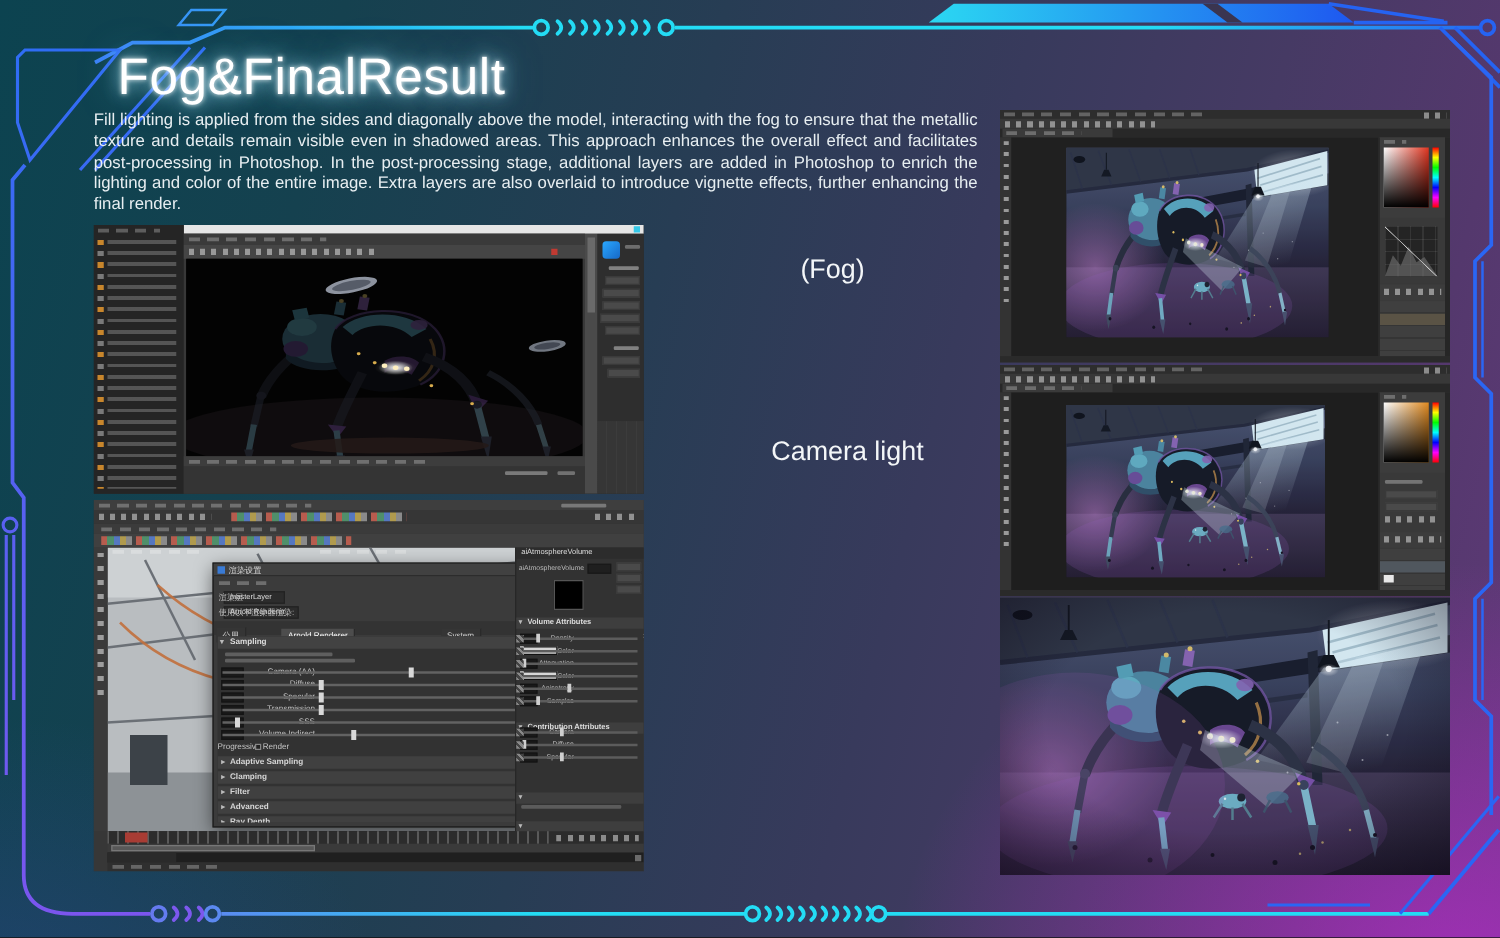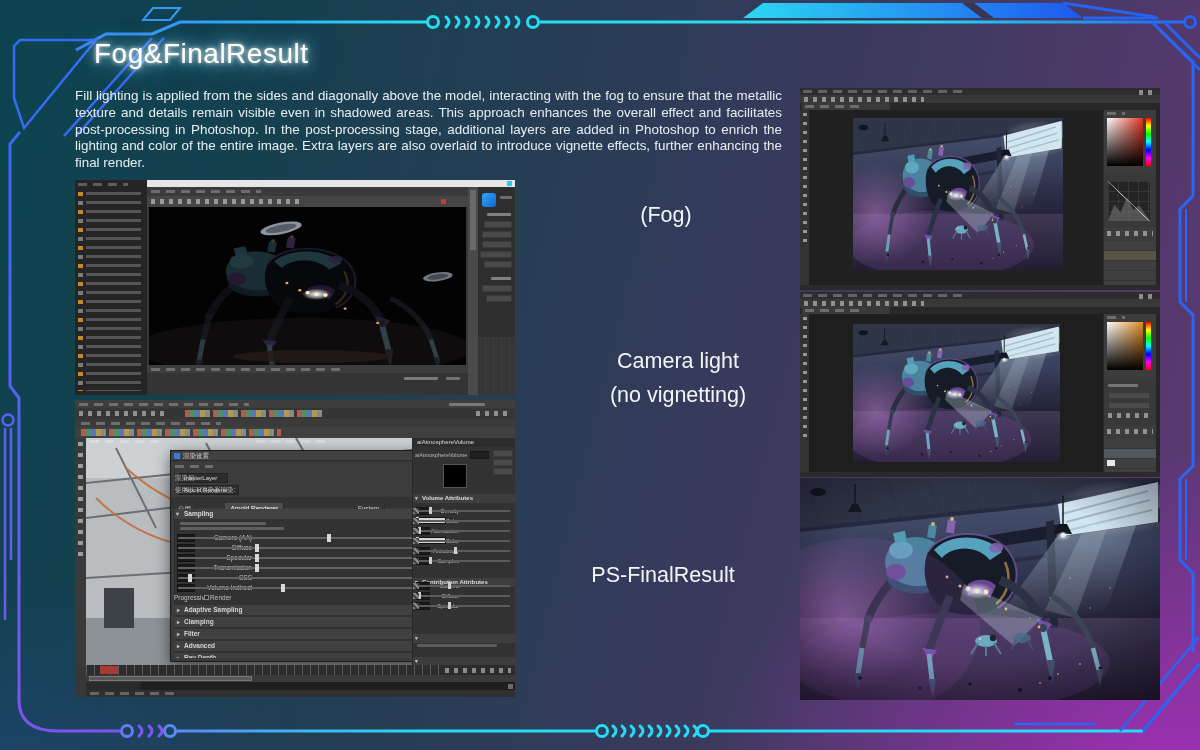--- a/index.html
+++ b/index.html
@@ -7,21 +7,21 @@
     font-family:"Liberation Sans",sans-serif;
     background:
       radial-gradient(720px 520px at 97% 103%, rgba(199,42,218,.62), rgba(199,42,218,0) 62%),
       radial-gradient(520px 420px at 0% 110%, rgba(56,70,160,.40), rgba(56,70,160,0) 60%),
       linear-gradient(104deg,#0c4350 0%,#15414f 20%,#273d54 42%,#383a5c 60%,#463a64 75%,#54386d 88%,#5f3a78 100%);}
   .decor{position:absolute;inset:0;z-index:1;pointer-events:none;}
   .abs{position:absolute;}
   .z2{z-index:2;}
 
   
-  .title{left:94px;top:38px;font-size:28px;color:#ffffff;letter-spacing:.5px;
+  .title{left:94px;top:38px;font-size:41px;color:#ffffff;letter-spacing:.5px;
     text-shadow:0 0 4px rgba(255,255,255,.9),0 0 14px rgba(170,235,255,.95),0 0 30px rgba(120,220,255,.55);}
   .intro{left:75px;top:88px;width:707px;font-size:13.4px;line-height:16.8px;color:#e7eef1;
     text-align:justify;}
 
   .caption{color:#f3f6f8;font-size:21.5px;line-height:34px;text-align:center;width:280px;font-weight:400;}
   #cap-maya{left:526px;top:198px;}
   #cap-global{left:538px;top:344px;}
   #cap-final{left:523px;top:558px;}
 
   
@@ -309,24 +309,20 @@
   </svg>
 
   <div class="abs z2 title">Fog&amp;FinalResult</div>
   <div class="abs z2 intro">Fill lighting is applied from the sides and diagonally above the model, interacting with the fog to ensure that the metallic texture and details remain visible even in shadowed areas. This approach enhances the overall effect and facilitates post-processing in Photoshop. In the post-processing stage, additional layers are added in Photoshop to enrich the lighting and color of the entire image. Extra layers are also overlaid to introduce vignette effects, further enhancing the final render.</div>
 
   <div class="abs z2 caption" id="cap-maya">
     <div>(Fog)</div>
   </div>
   <div class="abs z2 caption" id="cap-global">
     <div>Camera light</div>
-    <div>(no vignetting)</div>
-  </div>
-  <div class="abs z2 caption" id="cap-final">
-    <div>PS-FinalResult</div>
   </div>
 
   <div class="shot z2" id="shot-maya-rv">
     <div style="left:72px;top:0;right:0;height:7px;background:#e6e6e6;"></div>
     <div style="right:3px;top:1px;width:5px;height:5px;background:#35c8e8;"></div>
 
     <div style="left:0;top:0;width:72px;height:215px;background:#252525;">
       <div class="mtxt dim" style="left:3px;top:3px;width:50px;"></div>
       <div style="left:3px;top:12px;width:5px;bottom:4px;background:repeating-linear-gradient(180deg,#c8862c 0 4px,transparent 4px 9px,#7a7a7a 9px 13px,transparent 13px 18px);"></div>
       <div style="left:11px;top:12px;right:6px;bottom:4px;background:repeating-linear-gradient(180deg,rgba(255,255,255,.22) 0 3px,transparent 3px 9px);"></div>

